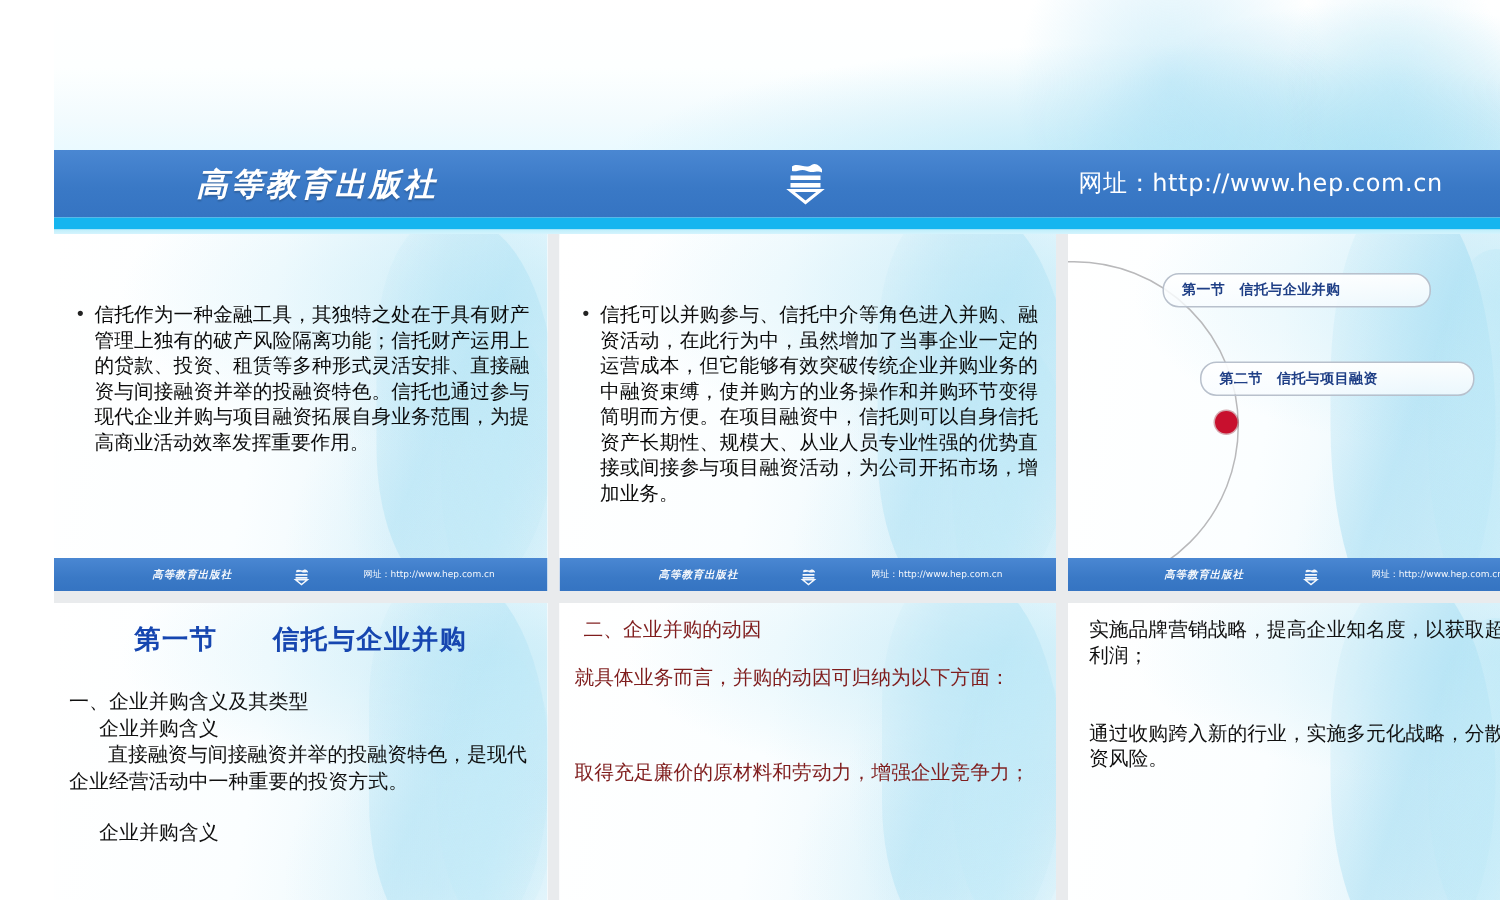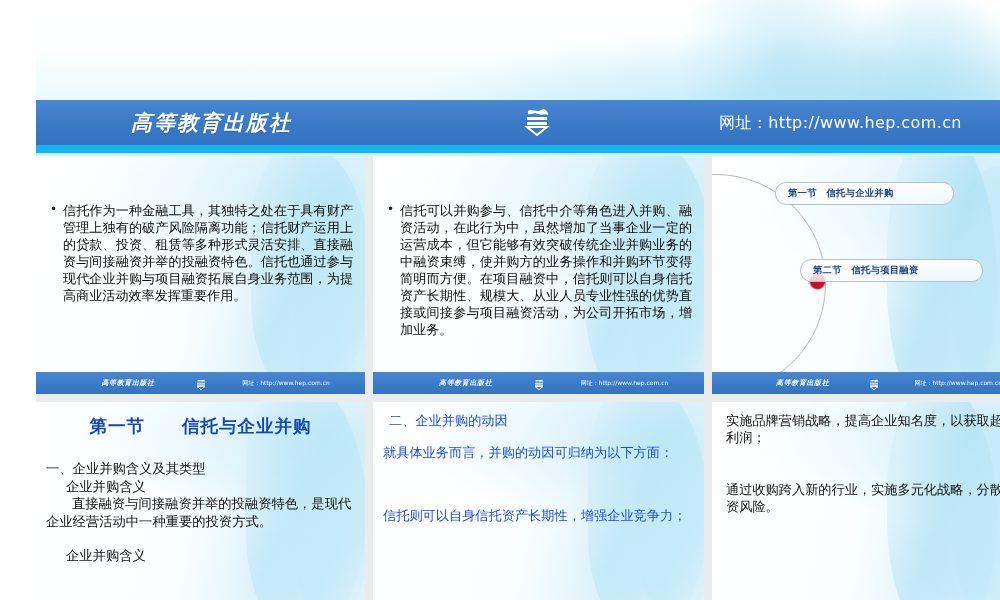--- a/index.html
+++ b/index.html
@@ -101,38 +101,38 @@
   .pill{
     position:absolute;height:21px;border:1.1px solid #b8c0cc;border-radius:11px;
     background:linear-gradient(180deg,rgba(255,255,255,.95) 0%,rgba(248,252,255,.78) 100%);
     display:flex;align-items:center;
   }
   .pill span{
     font-family:"DejaVu Serif","Liberation Serif",serif;
     font-size:9.3px;color:#1f3f86;font-weight:700;padding-left:12px;white-space:nowrap;letter-spacing:.3px;
   }
   .pill1{left:63px;top:26px;width:177px;}
-  .pill2{left:88px;top:103px;width:181px;}
+  .pill2{left:88px;top:85px;width:181px;}
 
   
   .bl-title{
     position:absolute;left:0;right:0;top:12px;text-align:center;
     color:#1646b0;font-size:17.5px;font-weight:700;letter-spacing:1px;
   }
   .bl-body{position:absolute;left:10px;right:8px;top:58px;
     color:#101010;font-size:13.3px;line-height:1.32;}
   .bl-body p{margin:0;}
   .ind1{text-indent:0;}
   .ind2{padding-left:20px;}
   .ind3{text-indent:26px;}
   .gap{height:17px;}
 
   
   .bm-body{position:absolute;left:10px;right:8px;top:10px;
-    color:#1d4ed8;font-size:13.2px;line-height:1.32;}
+    color:#7f1d1d;font-size:13.2px;line-height:1.32;}
   .bm-body p{margin:0;}
   .bm-head{padding-left:6px;}
   .lead{text-indent:36px;}
   .sp{height:15px;}
 
   
   .br-body{position:absolute;left:14px;right:10px;top:10px;
     color:#101010;font-size:13.2px;line-height:1.32;}
   .br-body p{margin:0;}
   .sp2{height:17px;}
@@ -288,21 +288,21 @@
         <div class="ribbon" style="left:215px;top:-20px;width:120px;height:250px;background:linear-gradient(115deg,rgba(170,224,244,0) 0%,rgba(170,224,244,.42) 45%,rgba(170,224,244,0) 100%);border-radius:40% 60% 55% 45%;"></div>
         <div class="ribbon" style="left:262px;top:30px;width:80px;height:190px;background:linear-gradient(100deg,rgba(192,234,248,0) 0%,rgba(192,234,248,.5) 50%,rgba(192,234,248,0) 100%);border-radius:50%;"></div>
 
         <div class="bm-body">
           <p class="bm-head">二、企业并购的动因</p>
           <div class="sp"></div>
           <p>就具体业务而言，并购的动因可归纳为以下方面：</p>
           <div class="sp"></div>
           <div class="sp"></div>
           <div class="sp"></div>
-          <p>信托则可以自身信托资产长期性，增强企业竞争力；</p>
+          <p>取得充足廉价的原材料和劳动力，增强企业竞争力；</p>
         </div>
       </div>
     </div>
 
     <div class="slide col2 rowB">
       <div class="inner">
         <div class="slide-bg"></div>
         <div class="ribbon" style="left:175px;top:-20px;width:110px;height:260px;background:linear-gradient(110deg,rgba(164,221,243,0) 0%,rgba(164,221,243,.5) 50%,rgba(164,221,243,0) 100%);border-radius:45% 55% 50% 50%;"></div>
         <div class="ribbon" style="left:240px;top:10px;width:90px;height:220px;background:linear-gradient(100deg,rgba(186,232,247,0) 0%,rgba(186,232,247,.5) 50%,rgba(186,232,247,0) 100%);border-radius:50%;"></div>
 

